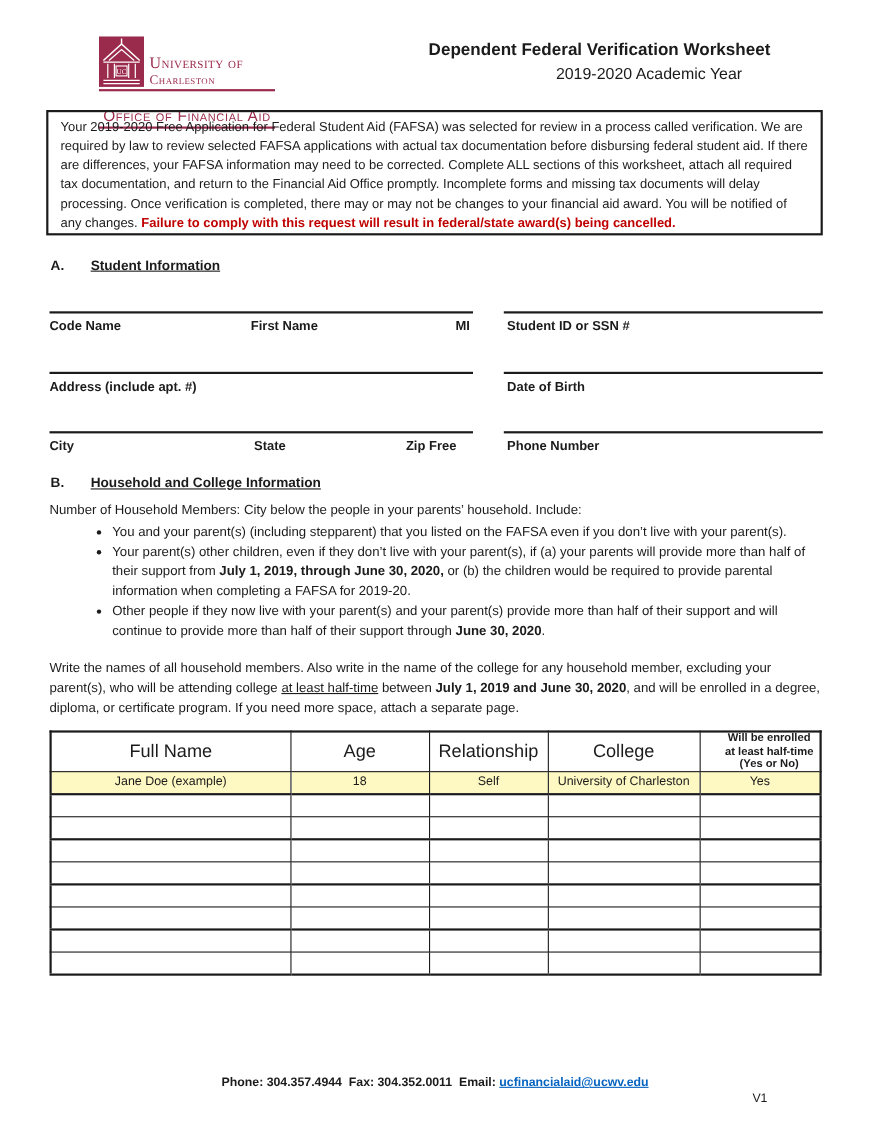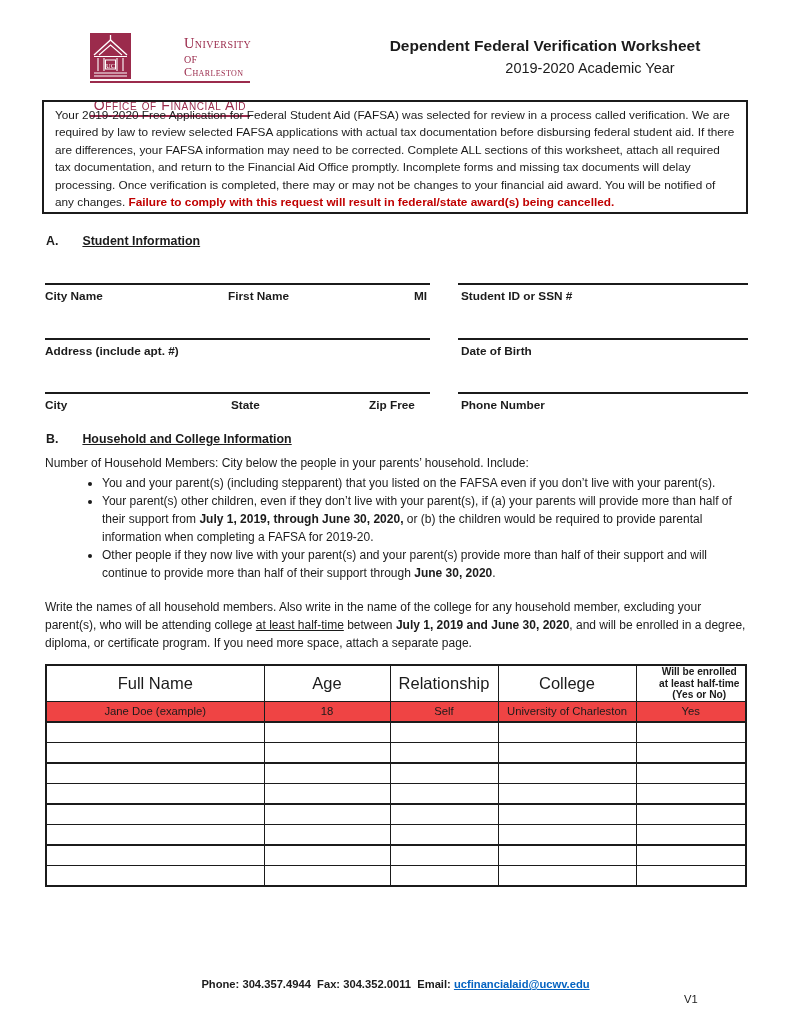--- a/index.html
+++ b/index.html
@@ -3,21 +3,21 @@
 <meta charset="utf-8">
 <style>
   html,body { margin:0; padding:0; background:#e8e8e8; }
   .page {
     position:relative; width:791px; height:1024px; margin:0 auto;
     background:#ffffff; font-family:"Liberation Sans", sans-serif;
     color:#1b1b1b; overflow:hidden;
   }
   
   .logo { position:absolute; left:90px; top:33px; width:160px; }
-  .logo-row { display:flex; align-items:flex-start;gap:48px; }
+  .logo-row { display:flex; align-items:flex-end; }
   .logo-mark { width:41px; height:46px; flex:0 0 auto; }
   .logo-names { margin-left:5px; color:#9B2B4C; font-family:"Liberation Serif", serif; font-variant:small-caps; line-height:1.05; padding-top:3px; }
   .logo-name1 { font-size:14.5px; letter-spacing:0.4px; }
   .logo-name2 { font-size:12px; letter-spacing:0.4px; }
   .logo-office {
     margin-top:2px; border-top:2px solid #9B2B4C; border-bottom:2px solid #9B2B4C;
     padding:14px 0 2px; text-align:center; color:#9B2B4C;
     font-family:Liberation Sans, sans-serif; font-variant:small-caps;
     font-size:14px; letter-spacing:0.6px;
   }
@@ -57,21 +57,21 @@
     position:absolute; left:45px; top:664px; width:700px;
     border-collapse:collapse; table-layout:fixed; border:2px solid #1b1b1b;
   }
   .hh-table th, .hh-table td {
     border:1.5px solid #1b1b1b; text-align:center; vertical-align:middle;
     padding:0 3px; overflow:hidden; white-space:nowrap;
   }
   .hh-table th { height:31px; font-size:16.5px; font-weight:400; }
   .hh-table th.small { font-size:10.2px; line-height:11.5px; font-weight:bold; white-space:normal;padding-left:20px; }
   .hh-table td { height:19px; font-size:11.3px; }
-  .hh-table tr.example td { background:#ef4444; border-bottom-width:2px; }
+  .hh-table tr.example td { background:#fef9c3; border-bottom-width:2px; }
   .hh-table tbody tr:nth-child(2n+3) td { border-bottom-width:2.5px; }
 
   
   .footer { position:absolute; left:0; top:976px; width:791px; text-align:center; font-size:11.2px; font-weight:bold; line-height:17px; }
   .email { color:#0563C1; text-decoration:underline; cursor:pointer; }
   .version { position:absolute; left:684px; top:993px; font-size:11.2px; font-weight:400; }
 </style>
 </head>
 <body>
 
@@ -110,21 +110,21 @@
   <div class="intro-box">
     <span>Your 2019-2020 Free Application for Federal Student Aid (FAFSA) was selected for review in a process called verification.  We are required by law to review selected FAFSA applications with actual tax documentation before disbursing federal student aid.  If there are differences, your FAFSA information may need to be corrected.  Complete ALL sections of this worksheet, attach all required tax documentation, and return to the Financial Aid Office promptly.  Incomplete forms and missing tax documents will delay processing.  Once verification is completed, there may or may not be changes to your financial aid award.  You will be notified of any changes.  </span><span class="warning">Failure to comply with this request will result in federal/state award(s) being cancelled.</span>
   </div>
 
   <div class="sec-head" id="secA">
     <span>A.</span><span class="sec-title">Student Information</span>
   </div>
 
   <div class="fline" style="left:45px; top:283px; width:385px;"></div>
   <div class="fline" style="left:458px; top:283px; width:290px;"></div>
-  <div class="flabel" style="left:45px; top:289px;">City Name</div>
+  <div class="flabel" style="left:45px; top:289px;">Code Name</div>
   <div class="flabel" style="left:228px; top:289px;">First Name</div>
   <div class="flabel" style="left:414px; top:289px;">MI</div>
   <div class="flabel" style="left:461px; top:289px;">Student ID or SSN #</div>
 
   <div class="fline" style="left:45px; top:338px; width:385px;"></div>
   <div class="fline" style="left:458px; top:338px; width:290px;"></div>
   <div class="flabel" style="left:45px; top:344px;">Address (include apt. #)</div>
   <div class="flabel" style="left:461px; top:344px;">Date of Birth</div>
 
   <div class="fline" style="left:45px; top:392px; width:385px;"></div>

